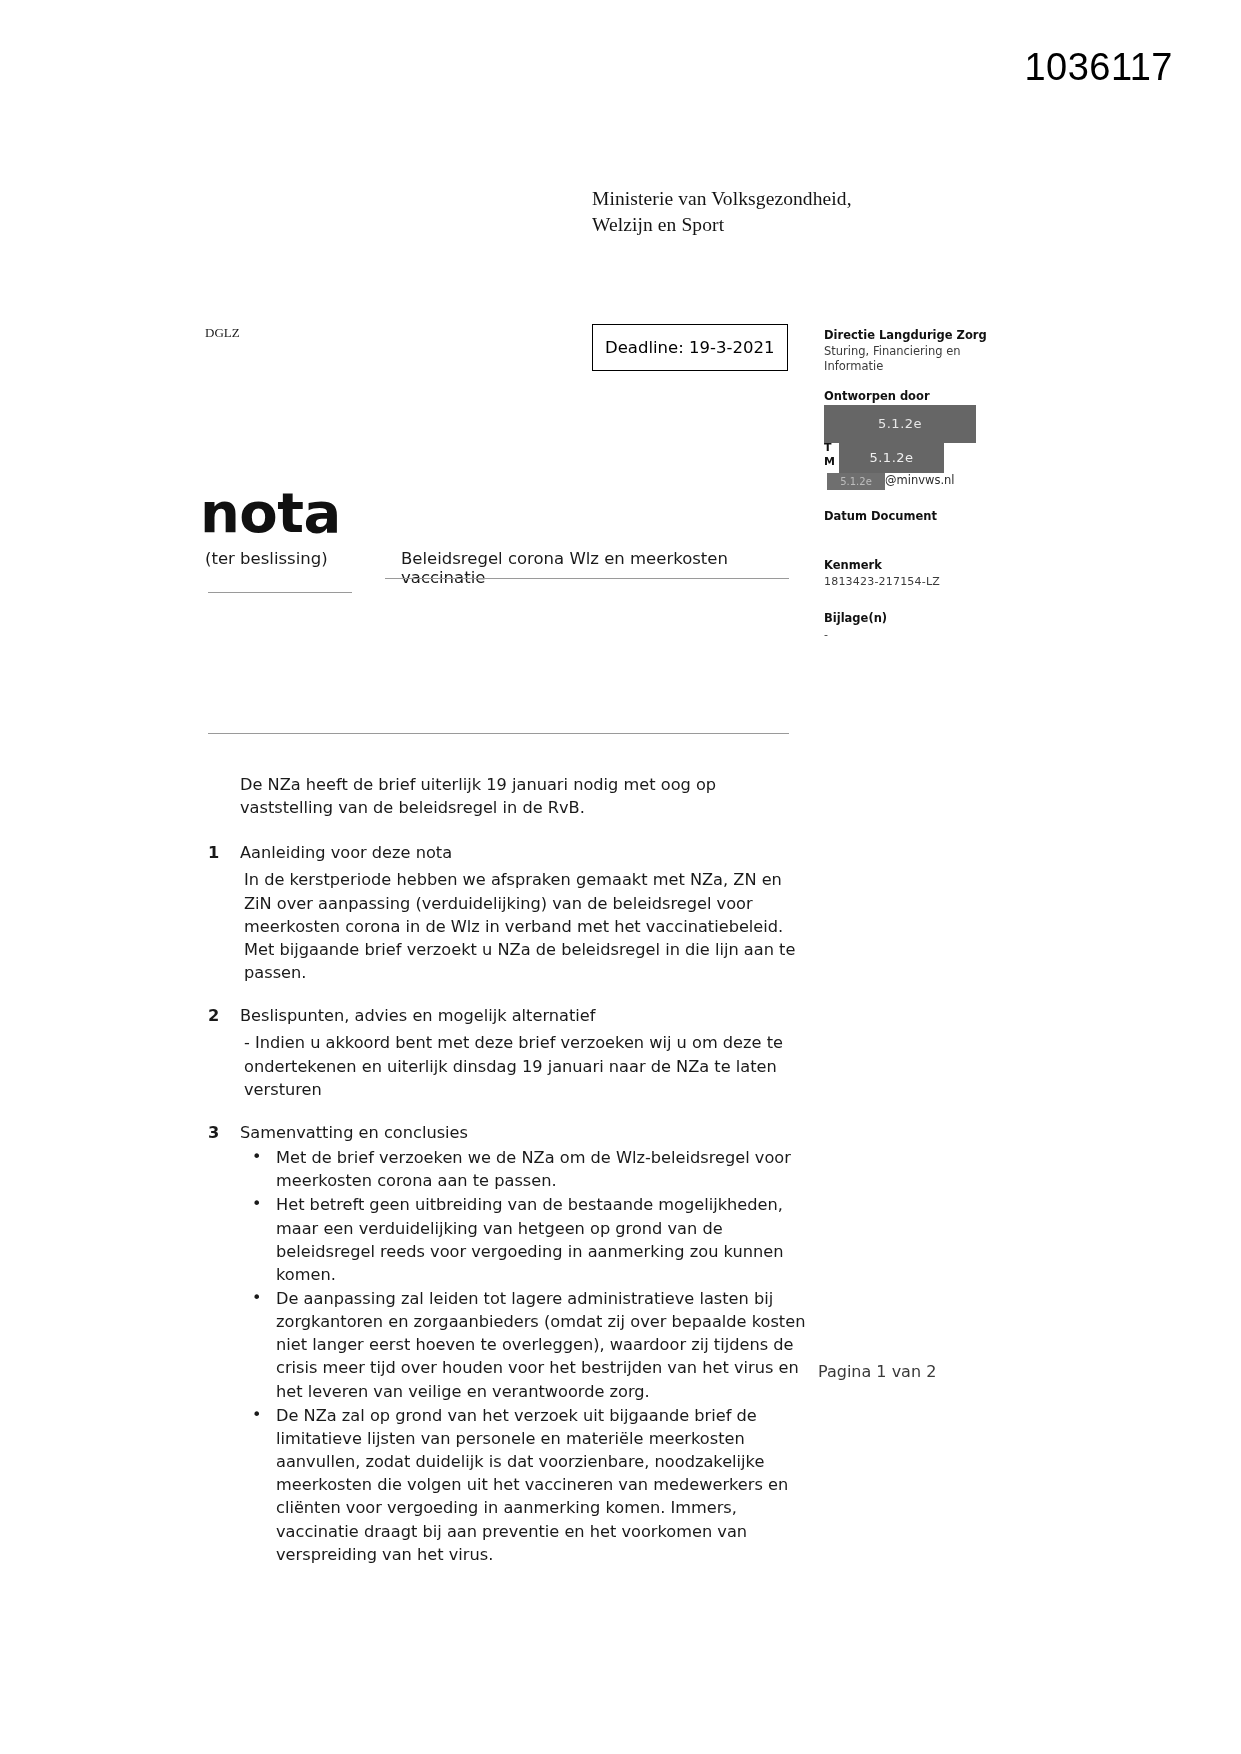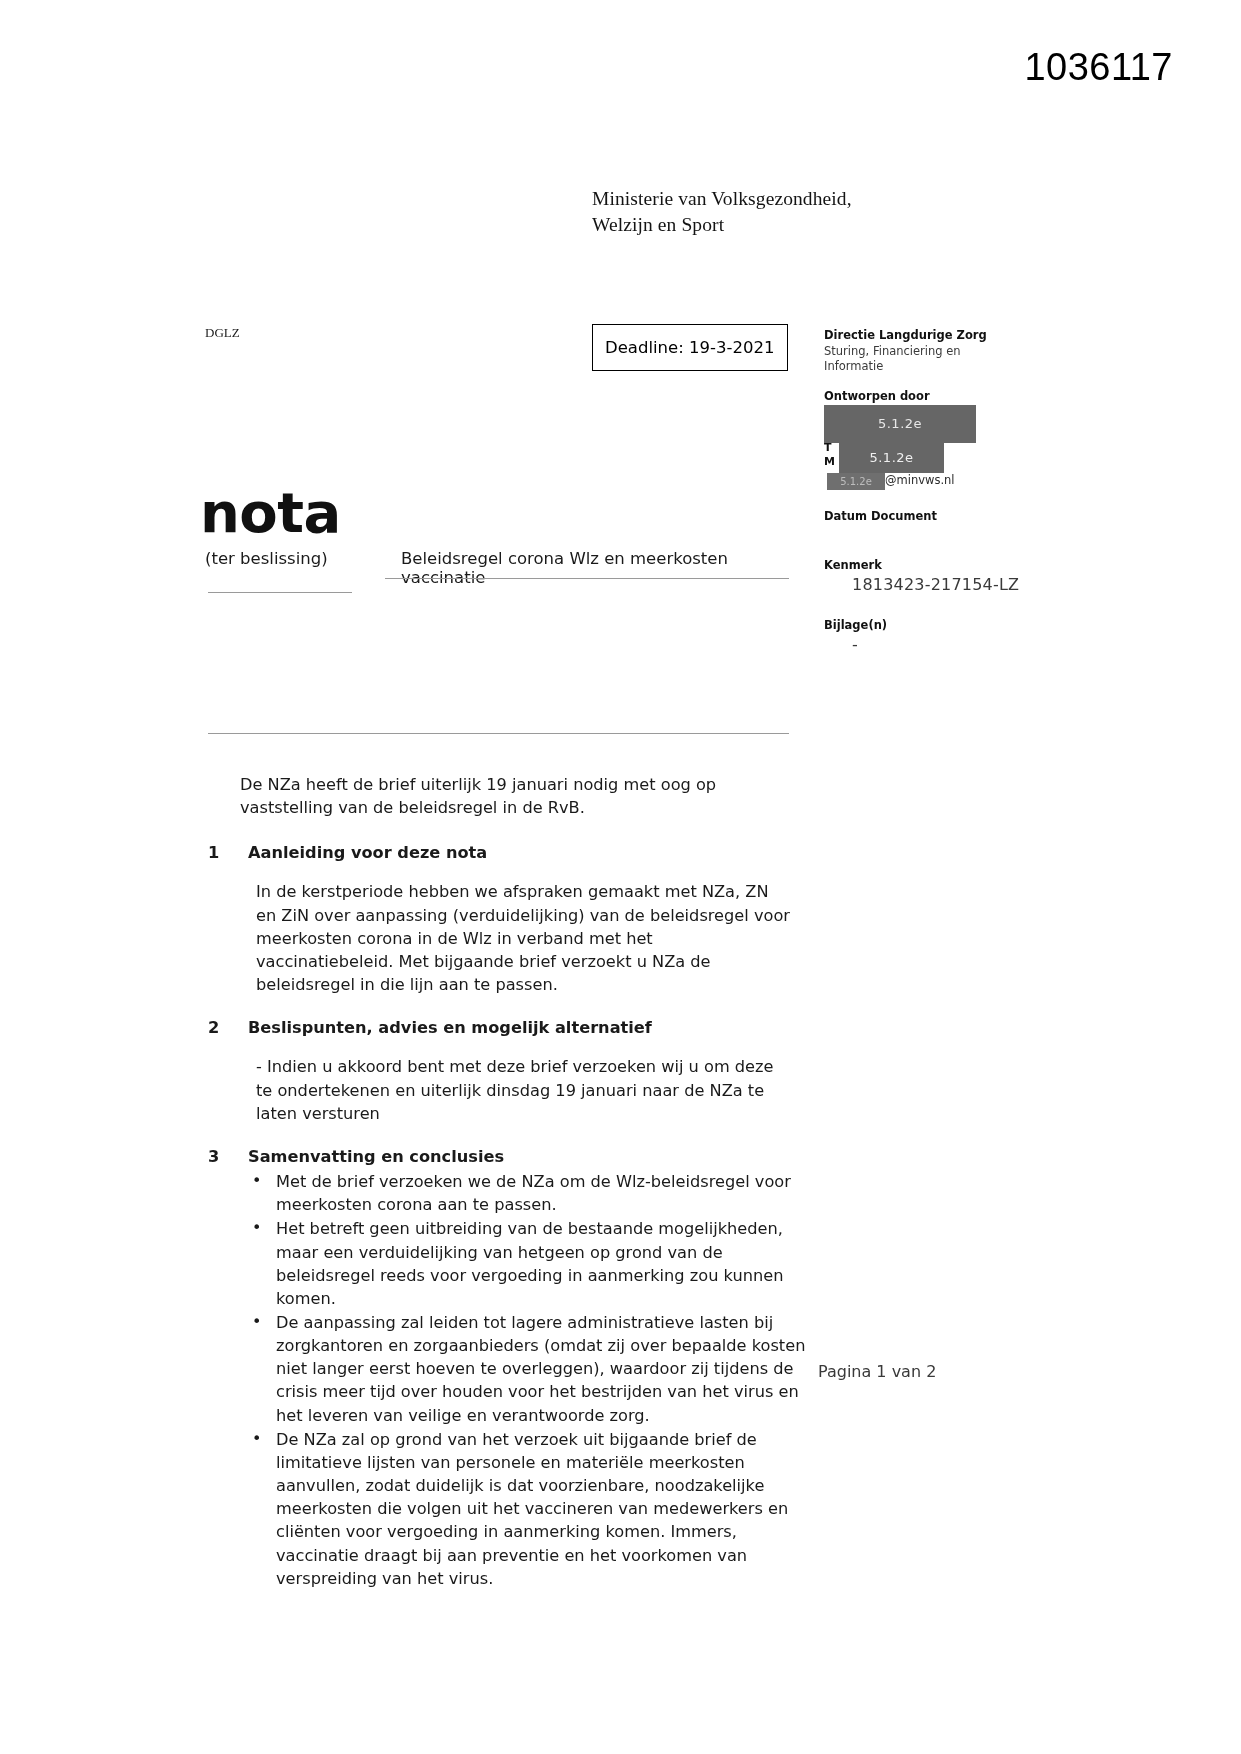--- a/index.html
+++ b/index.html
@@ -86,25 +86,24 @@
   }
   .sb-sub {
     font-size: 11.5px;
     line-height: 1.38;
     color: #3a3a3a;
   }
   .sb-gap-s { height: 14px; }
   .sb-gap-m { height: 22px; }
   .sb-gap-l { height: 34px; }
   .sb-val {
-    font-size: 16px;
+    font-size: 11px;
     line-height: 1.4;
     color: #3a3a3a;
     letter-spacing: 0.2px;
-    margin-left: 28px;
   }
 
   
   .redact-wrap { position: relative; }
   .redact-1 {
     position: absolute;
     left: 0px;
     top: 0px;
     width: 152px;
     height: 38px;
@@ -242,25 +241,25 @@
     margin-bottom: 20px;
     padding-left: 32px;
   }
   .sec-num {
     position: absolute;
     left: 0px;
     top: 0px;
     font-weight: bold;
   }
   .sec-head {
-    font-weight: bold;
-    margin: 0 0 1px 8px;
+    font-weight: normal;
+    margin: 0 0 1px 0;
   }
   .sec-body {
-    margin: 16px;
+    margin: 4px;
   }
   ul.bullets {
     list-style: none;
     margin: 2px 0 0 0;
     padding: 0;
   }
   ul.bullets li {
     position: relative;
     padding-left: 36px;
     margin-bottom: 1px;

